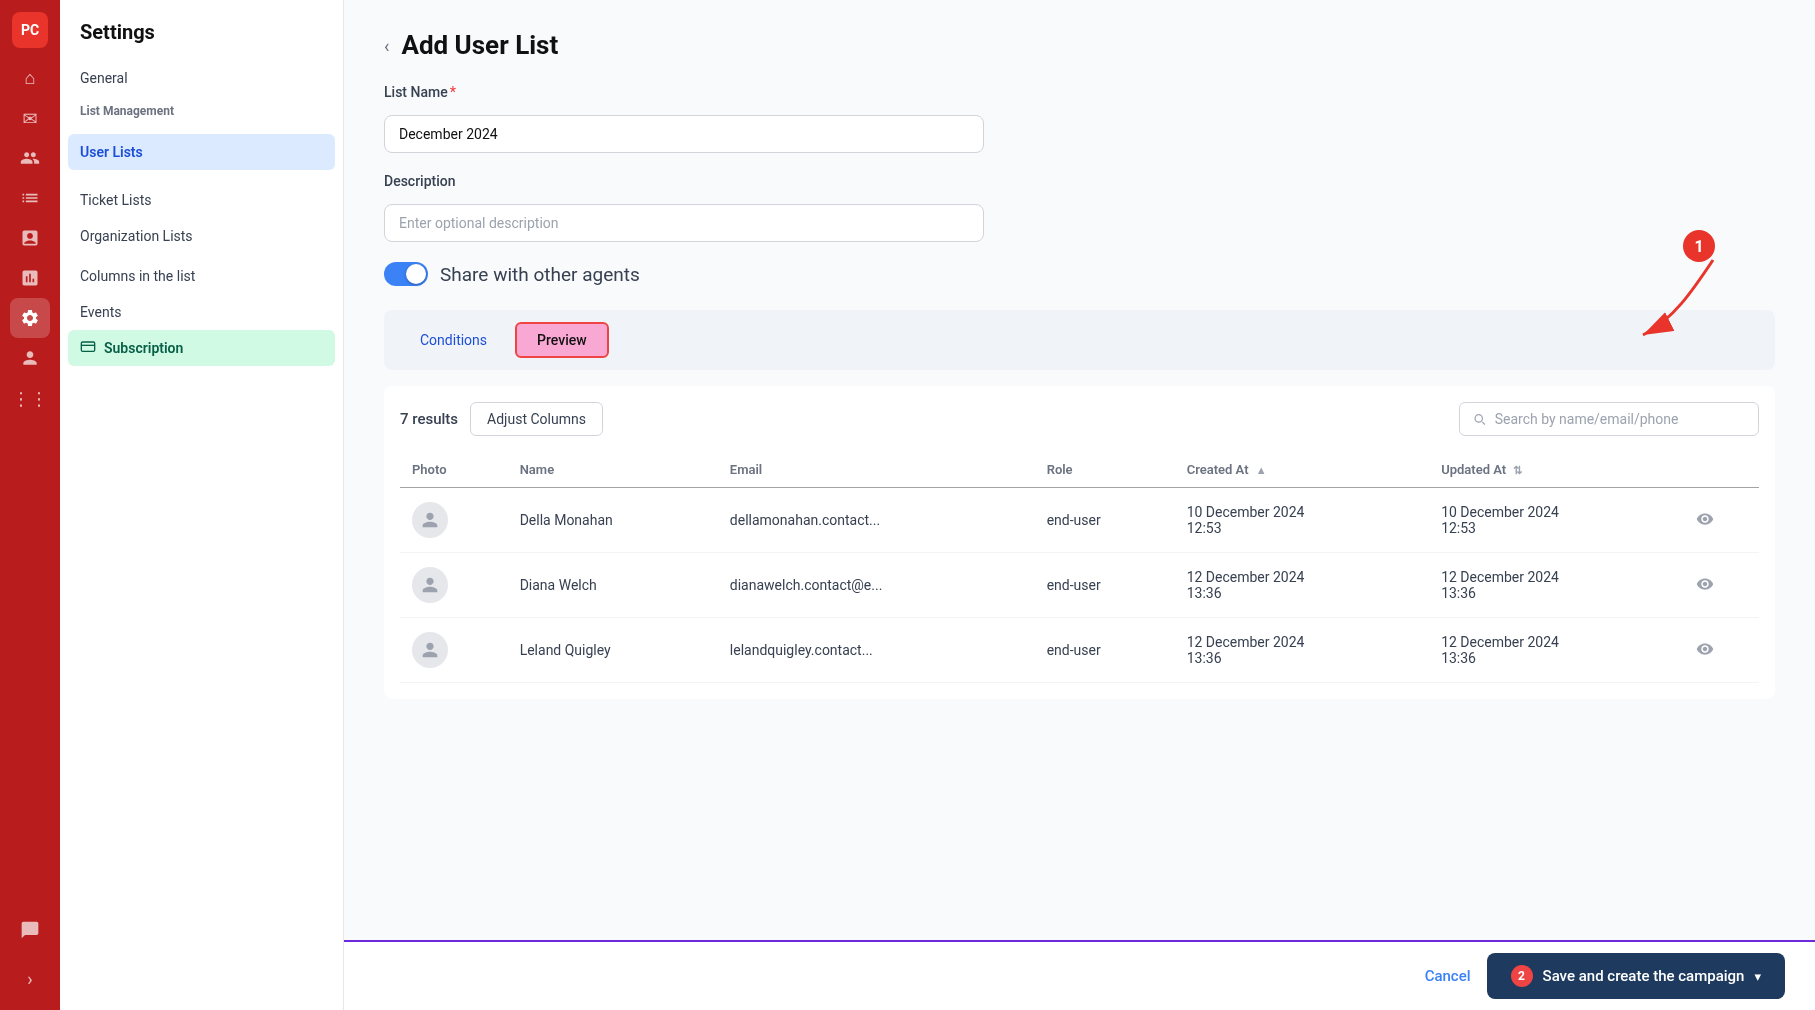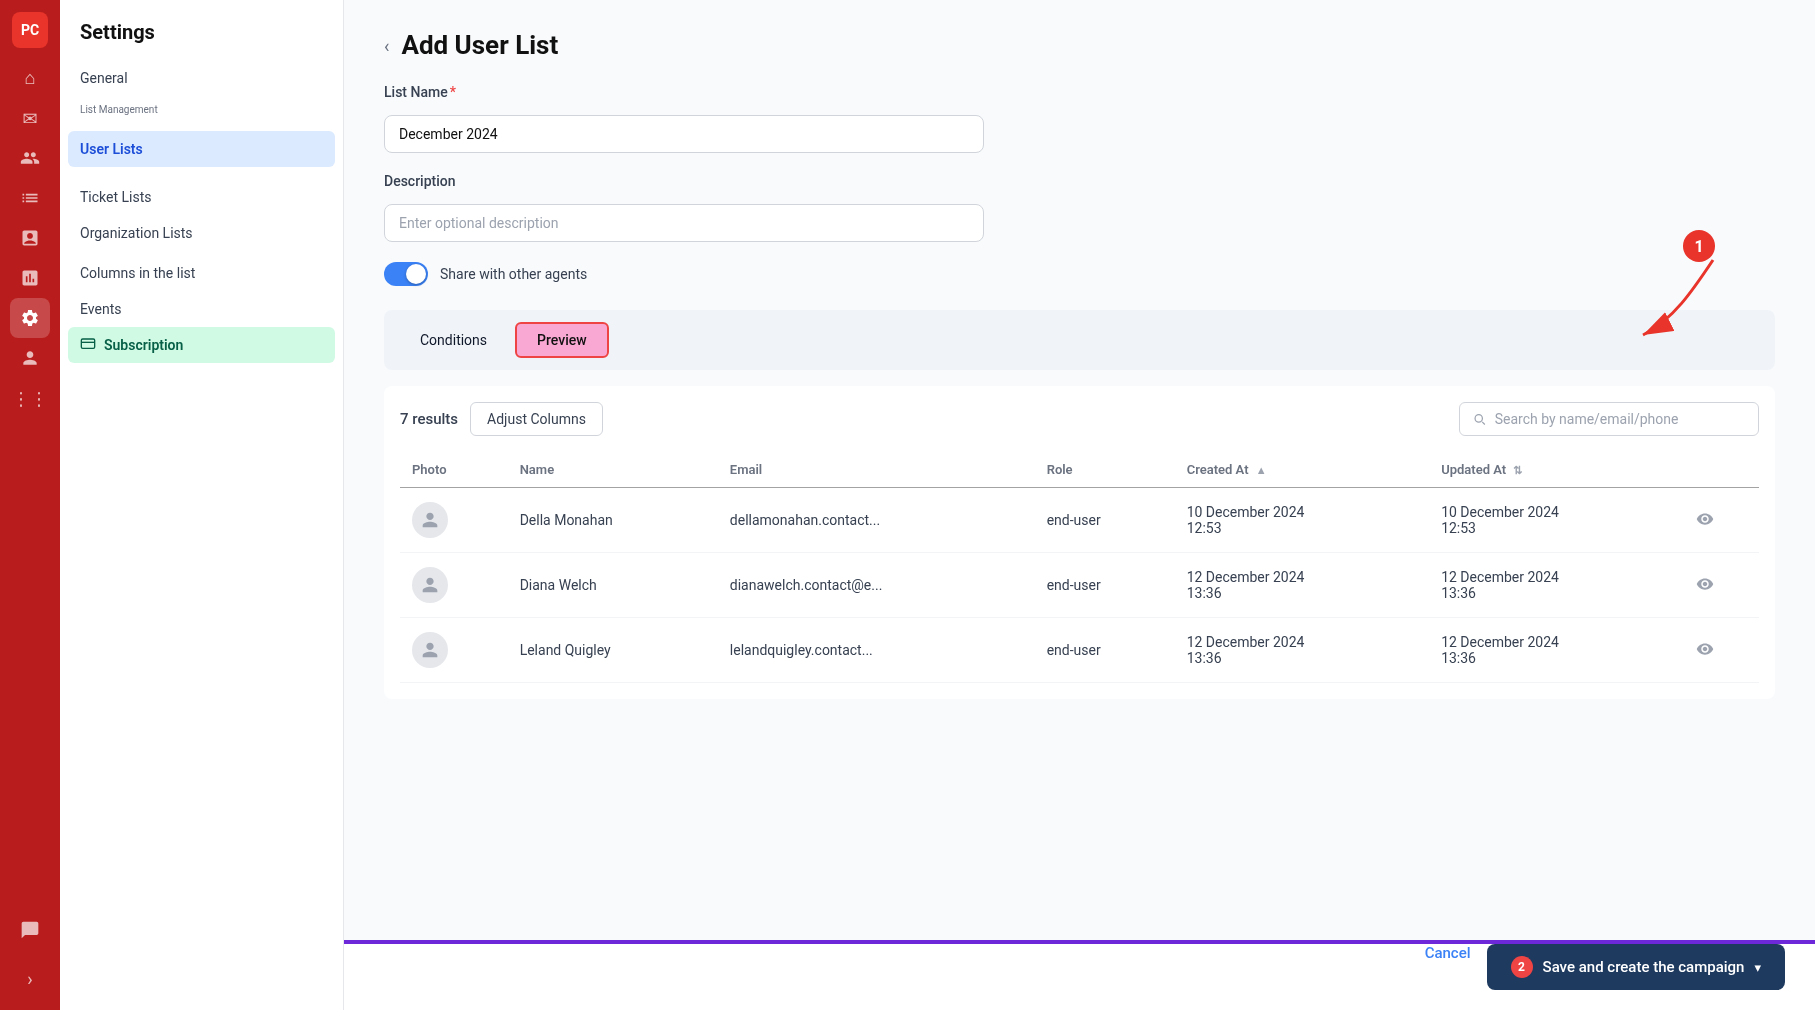--- a/index.html
+++ b/index.html
@@ -46,24 +46,24 @@
       padding: 20px 0;
       flex-shrink: 0;
     }
     .sidebar-title {
       font-size: 20px;
       font-weight: 700;
       color: #111;
       padding: 0 20px 16px 20px;
     }
     .sidebar-section-label {
-      font-size: 10px;
+      font-size: 12px;
       color: #6b7280;
       padding: 8px 20px 4px 20px;
-      font-weight: 400;
+      font-weight: 700;
     }
     .sidebar-item {
       padding: 10px 20px;
       font-size: 14px;
       color: #374151;
       cursor: pointer;
       display: flex;
       align-items: center;
       gap: 8px;
     }
@@ -154,40 +154,40 @@
       cursor: pointer;
     }
     .toggle-knob {
       width: 20px; height: 20px;
       background: white;
       border-radius: 50%;
       position: absolute;
       top: 2px; right: 2px;
       box-shadow: 0 1px 3px rgba(0,0,0,0.3);
     }
-    .toggle-label { font-size: 14px; color: #374151; }
+    .toggle-label { font-size: 19px; color: #374151; }
 
     
     .tab-section {
       background: #f0f4f8;
       border-radius: 8px;
       padding: 12px 16px;
       margin-bottom: 16px;
       display: flex;
       align-items: center;
       gap: 8px;
     }
     .tab-btn {
       padding: 8px 20px;
       border-radius: 6px;
       font-size: 14px;
       cursor: pointer;
       border: none;
       background: transparent;
-      color: #0f172a;
+      color: #1d4ed8;
     }
     .tab-btn.active {
       background: #f9a8d4;
       border: 2px solid #ef4444;
       color: #111;
       font-weight: 500;
     }
     .tab-spacer { flex: 1; }
 
     
@@ -263,23 +263,23 @@
     
     .sort-icon { font-size: 11px; color: #9ca3af; margin-left: 4px; }
 
     
     .eye-icon { color: #9ca3af; cursor: pointer; font-size: 16px; }
 
     
     .footer {
       height: 70px;
       background: white;
-      border-top: 4px solid #6d28d9;
-      display: flex;
-      align-items: flex-start;
+      border-top: 2px solid #6d28d9;
+      display: flex;
+      align-items: center;
       justify-content: flex-end;
       padding: 0 30px;
       gap: 16px;
       flex-shrink: 0;
     }
     .cancel-btn {
       background: none; border: none;
       color: #3b82f6; font-size: 15px;
       cursor: pointer; font-weight: 500;
     }

